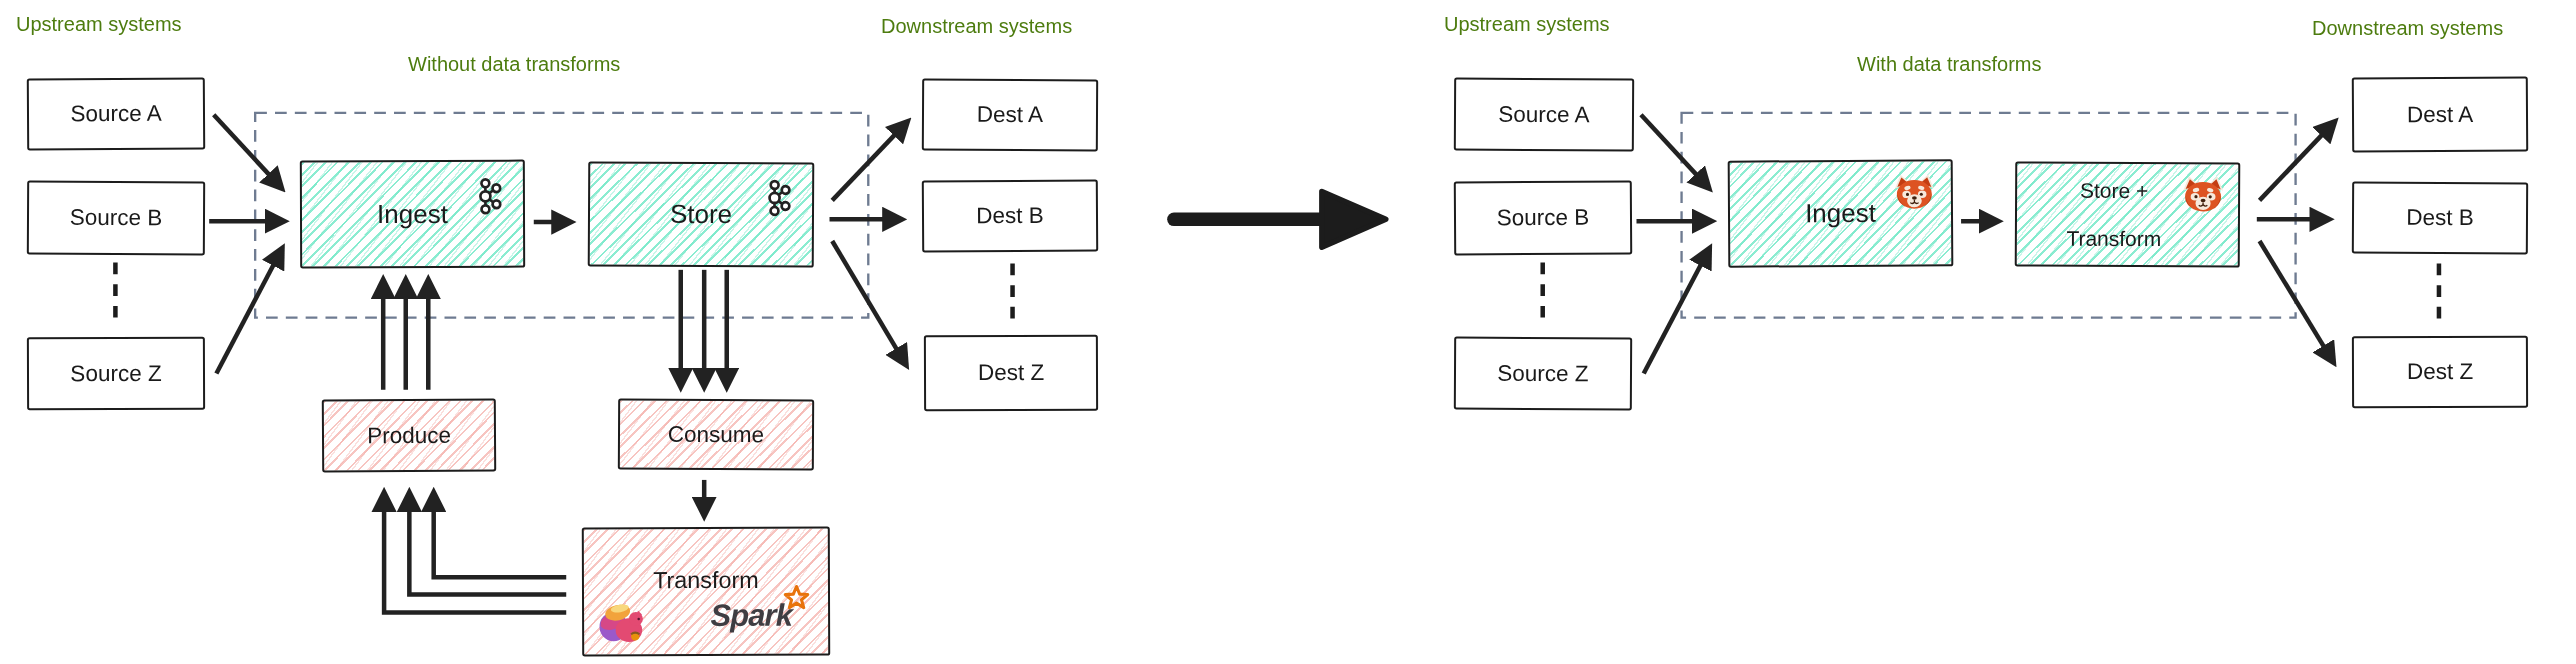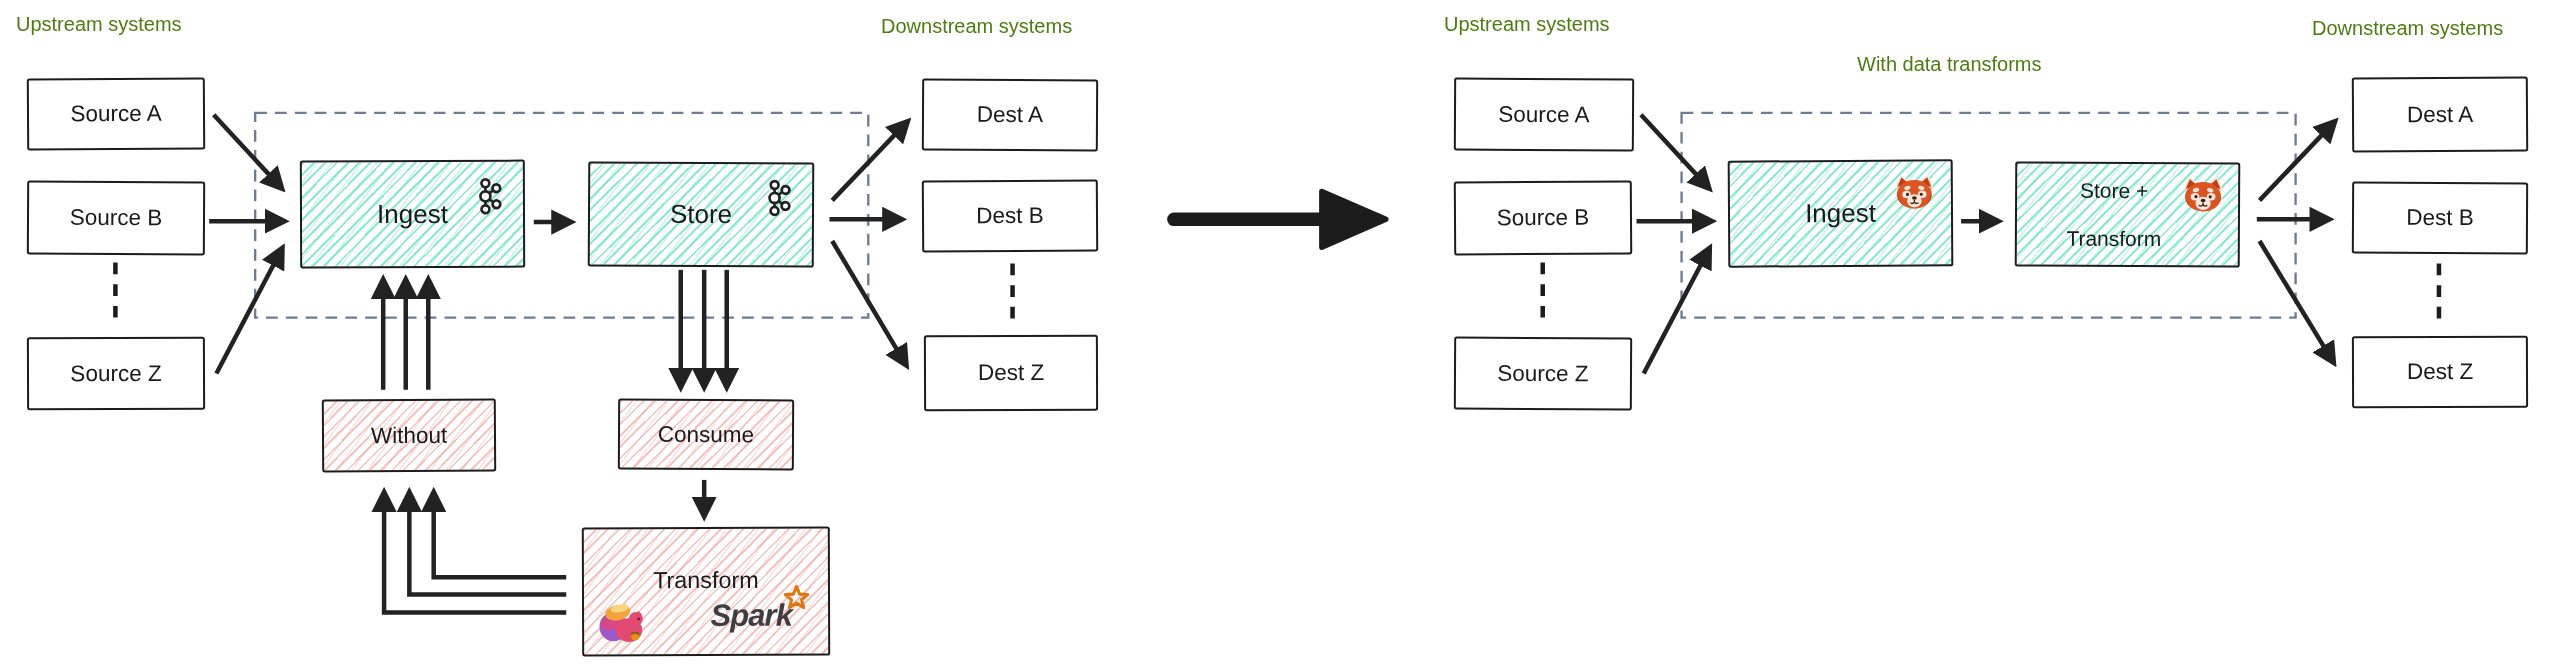--- a/index.html
+++ b/index.html
@@ -89,20 +89,21 @@
       <path d="M2506 267 L2587 400"></path>
     </g>
 
     <g>
       <path d="M1302 243 L1472 243" stroke="#1c1c1c" stroke-width="15" stroke-linecap="round" fill="none"></path>
       <polygon points="1466,212 1537,243 1466,274" fill="#1c1c1c" stroke="#1c1c1c" stroke-width="6" stroke-linejoin="round"></polygon>
     </g>
   </svg>
 
   <div class="hdr" style="left:16px;top:12.6px;">Upstream systems</div>
+  <div class="hdr" style="left:408px;top:53px;">Without data transforms</div>
   <div class="hdr" style="left:881px;top:15.3px;">Downstream systems</div>
 
   <div class="box r1" style="left:27px;top:78px;width:178px;height:72px;">
     <span>Source A</span>
   </div>
   <div class="box r2" style="left:27px;top:181px;width:178px;height:74px;">
     <span>Source B</span>
   </div>
   <div class="box r3" style="left:27px;top:337px;width:178px;height:73px;">
     <span>Source Z</span>
@@ -144,23 +145,23 @@
     <span>Dest A</span>
   </div>
   <div class="box r1" style="left:922px;top:180px;width:176px;height:72px;">
     <span>Dest B</span>
   </div>
   <div class="box r3" style="left:924px;top:335px;width:174px;height:76px;">
     <span>Dest Z</span>
   </div>
 
   <div class="box hatch-pink r1" style="left:322px;top:399px;width:174px;height:73px;">
-    <span>Without</span>
-  </div>
-  <div class="box hatch-pink r2" style="left:618px;top:399px;width:176px;height:71px;">
+    <span>Produce</span>
+  </div>
+  <div class="box hatch-pink r2" style="left:618px;top:399px;width:196px;height:71px;">
     <span>Consume</span>
   </div>
 
   <div class="box hatch-pink r3" style="left:582px;top:527px;width:248px;height:129px;">
     <span class="transform-label">Transform</span>
 
     <svg class="corner-icon" style="left:13.5px;bottom:8px;" width="49" height="47" viewBox="0 0 70 65">
       <ellipse cx="22" cy="38" rx="20" ry="21" fill="#9b59c9"></ellipse>
       <ellipse cx="20" cy="31" rx="17" ry="11" fill="#e0457b" opacity="0.85" transform="rotate(-18 20 31)"></ellipse>
       <ellipse cx="28" cy="18" rx="18" ry="11" fill="#f2a33c" transform="rotate(-12 28 18)"></ellipse>

